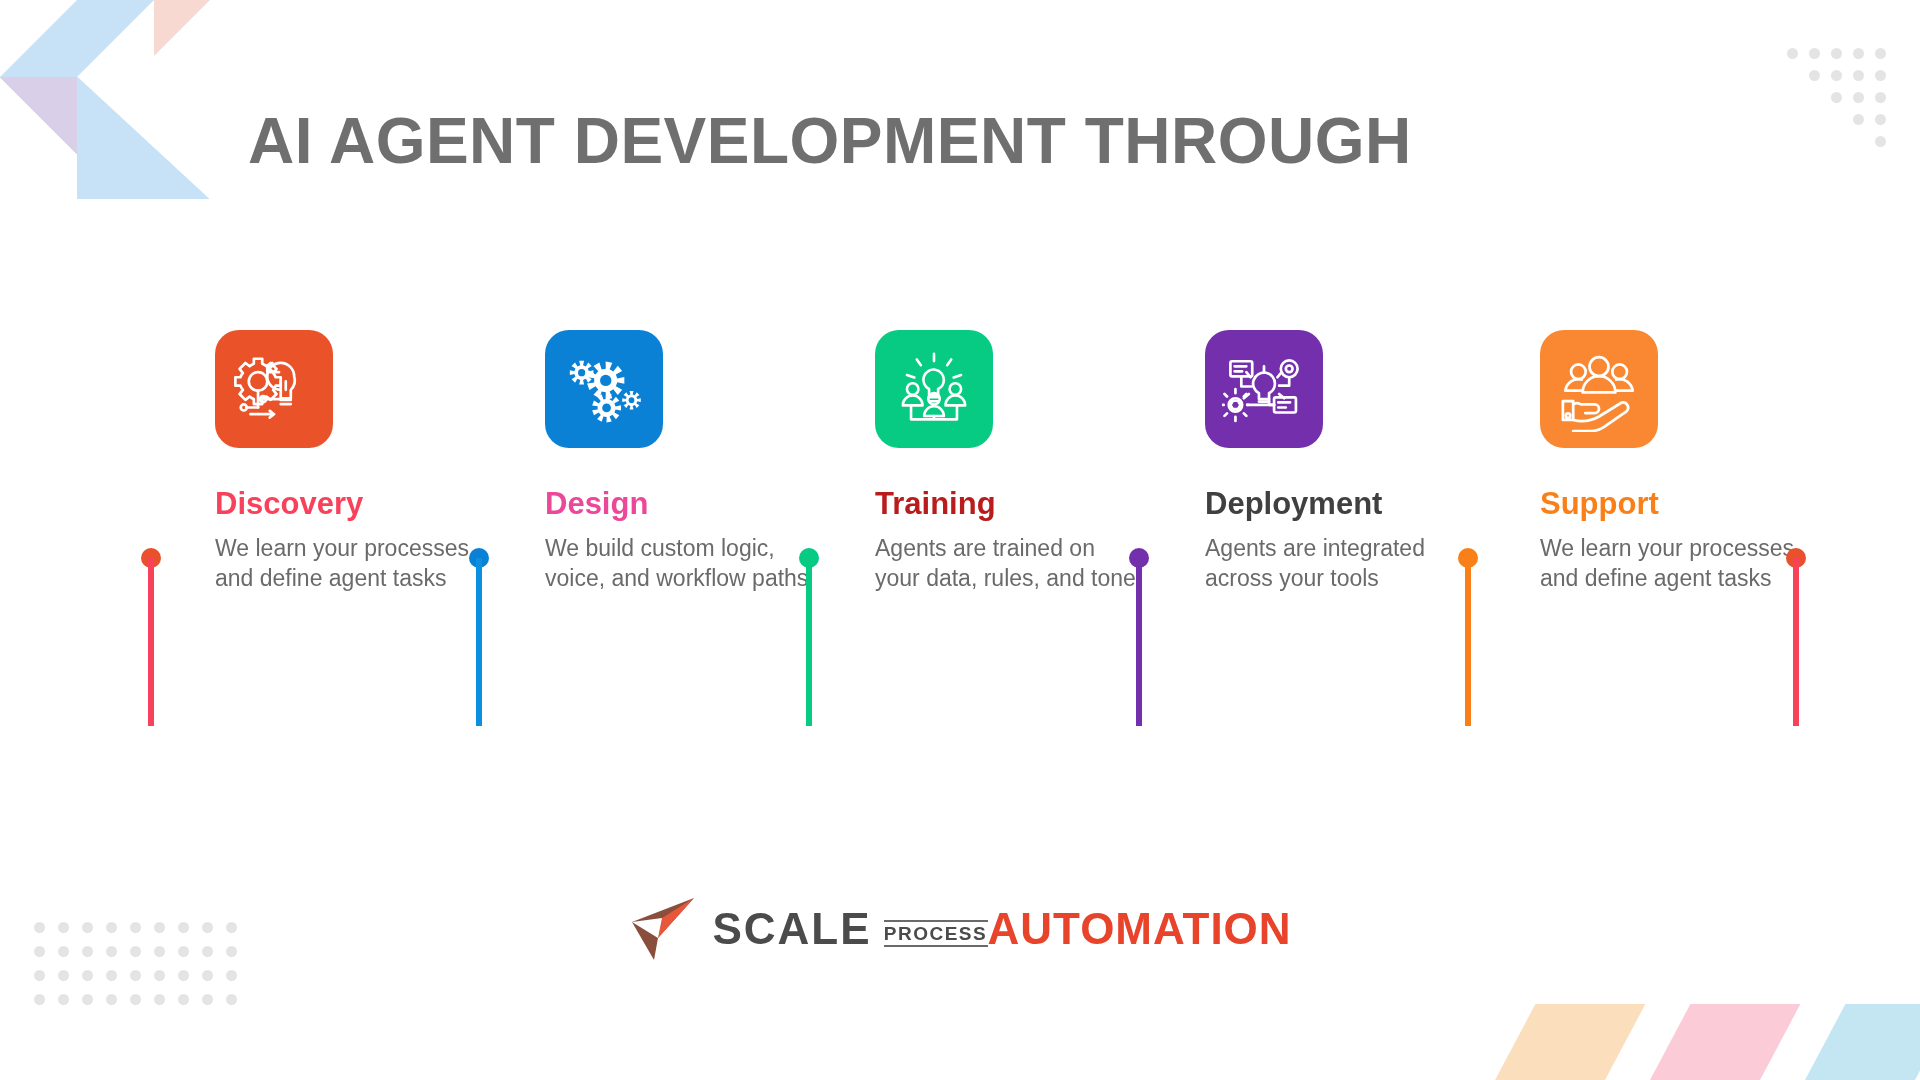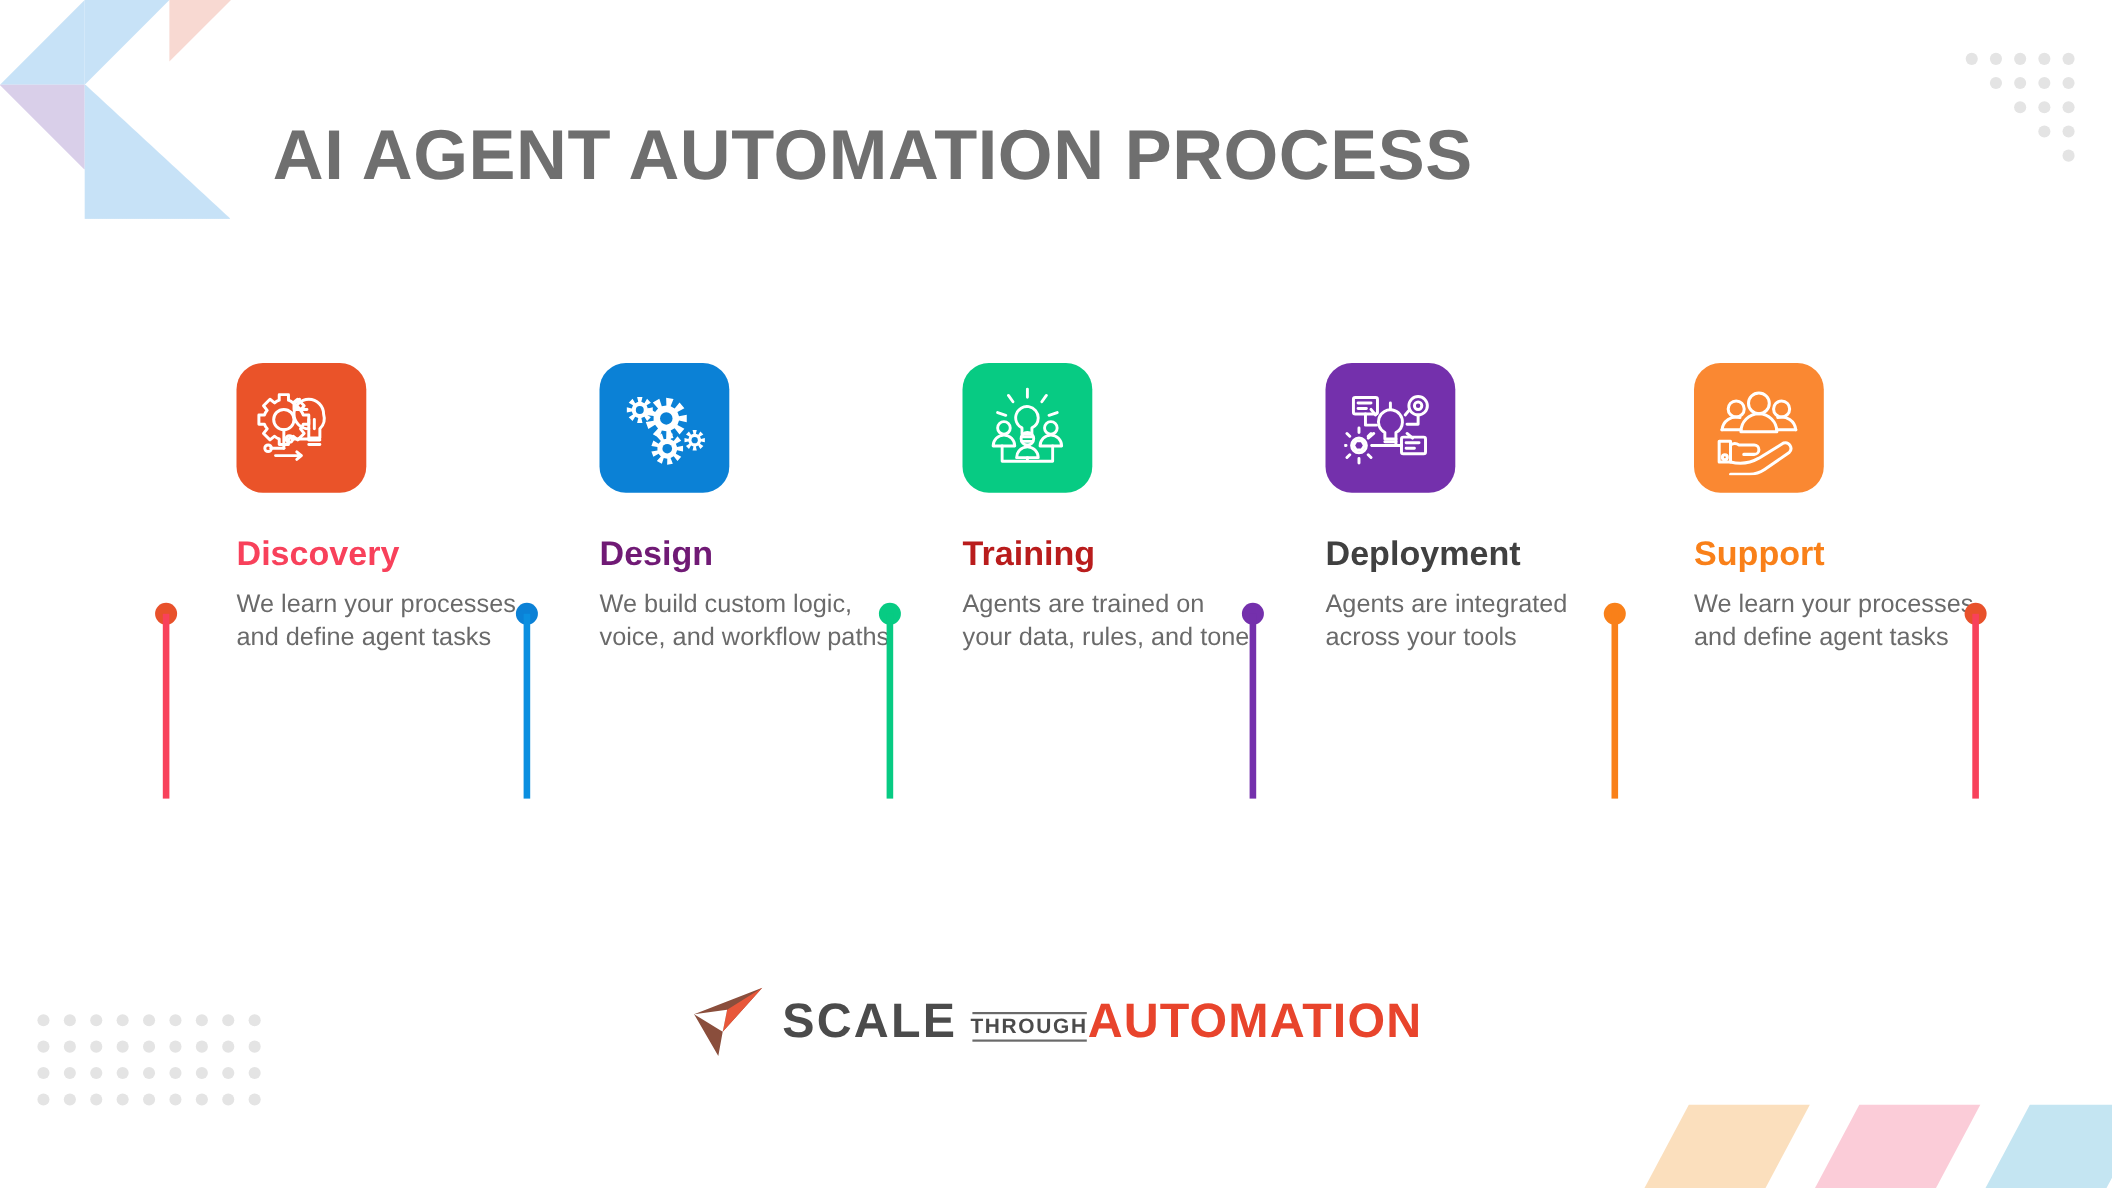--- a/index.html
+++ b/index.html
@@ -93,21 +93,21 @@
     </div>
     <div class="drow">
       <span class="dot" style="background: rgb(228, 228, 228);"></span>
       <span class="dot" style="background: rgb(228, 228, 228);"></span>
     </div>
     <div class="drow">
       <span class="dot" style="background: rgb(228, 228, 228);"></span>
     </div>
   </div>
 
-<div id="title">AI AGENT AUTOMATION PROCESS</div>
+<div id="title">AI AGENT DEVELOPMENT THROUGH</div>
 
 <div id="steps">
     <div class="step" style="left: 215px;">
       <div class="tile" style="background:#ea5329">
        <span>
           <svg width="84" height="84" viewBox="0 0 100 100">
       <g stroke="#fff" fill="none" stroke-width="3.2" stroke-linecap="round" stroke-linejoin="round">
         <path d="M26 20 l0 -6 l10 0 l0 6 a14 14 0 0 1 5 3 l5 -4 l7 7 l-4 5 a14 14 0 0 1 3 5 l6 0 l0 10 l-6 0 a14 14 0 0 1 -3 5 l4 5 l-7 7 l-5 -4 a14 14 0 0 1 -5 3 l0 6 l-10 0 l0 -6 a14 14 0 0 1 -5 -3 l-5 4 l-7 -7 l4 -5 a14 14 0 0 1 -3 -5 l-6 0 l0 -10 l6 0 a14 14 0 0 1 3 -5 l-4 -5 l7 -7 l5 4 a14 14 0 0 1 5 -3 z"></path>
         <circle cx="31" cy="41" r="11"></circle>
         <path d="M31 52 l0 20"></path>
@@ -135,21 +135,21 @@
             <circle cx="24" cy="31" r="4.2" fill="#0b81d6"></circle>
             <polygon points="73.63857235789449,36.02857880448768 73.63857235789449,43.97142119551232 65.44898594564168,42.274725705207636 63.76468644798699,46.90230054261267 71.12888844911481,50.86672106485308 66.02332777447117,56.95129134106736 60.84035545050111,50.38738251480109 56.57555941139348,52.84966365601873 59.668585041079936,60.62020376882161 51.84641227344485,61.999463875518686 52.095224390464196,53.63966760282159 47.245477274530444,52.7845263366694 44.62006546549439,60.72526396132053 37.741362176611126,56.753842765808216 43.305536779827875,50.509800631461765 40.140089161548815,46.73736706020892 33.024699277440334,51.132742810665604 30.308087184448894,43.66891242775426 38.584085138105415,42.46228114121764 38.584085138105415,37.53771885878237 30.308087184448894,36.33108757224575 33.024699277440334,28.8672571893344 40.140089161548815,33.26263293979109 43.305536779827875,29.490199368538235 37.741362176611105,23.246157234191802 44.620065465494385,19.27473603867947 47.24547727453042,27.215473663330606 52.09522439046419,26.360332397178414 51.846412273444834,18.000536124481314 59.66858504107993,19.379796231178386 56.57555941139346,27.150336343981266 60.8403554505011,29.612617485198903 66.02332777447117,23.04870865893263 71.12888844911481,29.13327893514692 63.76468644798699,33.097699457387314 65.44898594564168,37.72527429479236 " fill="#fff"></polygon>
             <circle cx="52" cy="40" r="6.6" fill="#0b81d6"></circle>
             <polygon points="92.77145091683943,60.76933975107836 92.77145091683943,65.23066024892164 88.69919904996965,64.27794056547464 87.64068951655251,66.83340863695153 91.19388097505097,69.03925099797945 88.03925099797945,72.19388097505097 85.83340863695153,68.64068951655251 83.27794056547464,69.69919904996965 84.23066024892164,73.77145091683943 79.76933975107836,73.77145091683943 80.72205943452536,69.69919904996965 78.16659136304847,68.64068951655251 75.96074900202055,72.19388097505097 72.80611902494903,69.03925099797945 76.35931048344749,66.83340863695153 75.30080095003035,64.27794056547464 71.22854908316057,65.23066024892164 71.22854908316057,60.76933975107836 75.30080095003035,61.72205943452536 76.35931048344749,59.16659136304847 72.80611902494903,56.960749002020556 75.96074900202055,53.80611902494903 78.16659136304847,57.35931048344749 80.72205943452535,56.30080095003034 79.76933975107836,52.22854908316057 84.23066024892164,52.22854908316057 83.27794056547465,56.30080095003034 85.83340863695153,57.35931048344749 88.03925099797945,53.80611902494903 91.19388097505097,56.96074900202055 87.64068951655251,59.16659136304847 88.69919904996965,61.72205943452535 " fill="#fff"></polygon>
             <circle cx="82" cy="63" r="3.3" fill="#0b81d6"></circle>
             <polygon points="69.72071500382756,68.93117453074048 69.72071500382756,75.06882546925952 63.392398230723124,73.75774259038772 62.090894073444495,77.33359587383707 67.78141380158873,80.39701173193193 63.836207825727726,85.09872512718842 59.8311837572054,80.0266137614372 56.53565954516769,81.9292855523781 58.92572480447086,87.93379382136216 52.88131857493465,88.9995857219917 53.07358248354051,82.53974314763487 49.32605062122807,81.87895216924454 47.297323314245666,88.01497669738404 41.98196168192678,84.94615122812453 46.28155114804881,80.12120957885682 43.83552344301499,77.2061472737978 38.33726762347662,80.60257399005978 36.23806736980141,74.83506869417374 42.633156697626916,73.9026717909409 42.633156697626916,70.0973282090591 36.23806736980141,69.16493130582626 38.33726762347662,63.39742600994022 43.83552344301499,66.7938527262022 46.28155114804881,63.87879042114318 41.98196168192676,59.05384877187549 47.29732331424566,55.98502330261596 49.326050621228056,62.12104783075547 53.073582483540505,61.46025685236514 52.881318574934646,55.00041427800829 58.92572480447085,56.06620617863784 56.535659545167675,62.07071444762189 59.831183757205395,63.97338623856279 63.83620782572772,58.90127487281158 67.78141380158873,63.602988268068074 62.09089407344449,66.66640412616293 63.39239823072312,70.24225740961228 " fill="#fff"></polygon>
             <circle cx="53" cy="72" r="5.1" fill="#0b81d6"></circle>
     </svg>
         </span>
      </div>
-     <div class="step-label" style="color:#701a75">Design</div>
+     <div class="step-label" style="color:#ec4899">Design</div>
      <div class="step-desc">We build custom logic, voice, and workflow paths</div>
     </div>
     <div class="step" style="left: 875px;">
       <div class="tile" style="background:#07cb83">
        <span>
           <svg width="82" height="82" viewBox="0 0 100 100">
       <g stroke="#fff" fill="none" stroke-width="3.2" stroke-linecap="round" stroke-linejoin="round">
         <path d="M50 16 l0 -9 M34 21 l-5 -7 M66 21 l5 -7 M26 36 l-9 -3 M74 36 l9 -3"></path>
         <path d="M62 39 a12.5 12.5 0 1 0 -18 11 l0 7 l11 0 l0 -7 a12.5 12.5 0 0 0 7 -11"></path>
         <path d="M44 60 l11 0 M44 65 l11 0"></path>
@@ -249,21 +249,21 @@
   <svg width="70" height="66" viewBox="0 0 70 66">
     <polygon points="4,26 66,2 30,42 26,64" fill="#8a4e3c"></polygon>
     <polygon points="66,2 30,42 34,22" fill="#e8573a"></polygon>
     <polygon points="4,26 34,22 30,42" fill="#ffffff"></polygon>
   </svg>
   <div style="display:flex; flex-direction:row; line-height:1;">
     <div style="display:flex; align-items:flex-end; gap:12px;">
       <span style="font-size:44px;font-weight:bold;color:#4b4b4b;letter-spacing:2px;">SCALE</span>
       <span style="display:flex;flex-direction:column;align-items:center;padding-bottom:4px;">
         <span style="display:block;width:104px;height:2px;background:#6a6a6a;"></span>
-        <span style="font-size:19px;font-weight:bold;color:#4b4b4b;letter-spacing:1.5px;padding:2px 0;">THROUGH</span>
+        <span style="font-size:19px;font-weight:bold;color:#4b4b4b;letter-spacing:1.5px;padding:2px 0;">PROCESS</span>
         <span style="display:block;width:104px;height:2px;background:#6a6a6a;"></span>
       </span>
     </div>
     <span style="font-size:44px;font-weight:bold;color:#e8442c;letter-spacing:1px;margin-top:0;">AUTOMATION</span>
   </div>
 </div>
 
 <div id="bl-dots">
     <div class="drow">
       <span class="dot" style="background: rgb(228, 228, 228);"></span>

